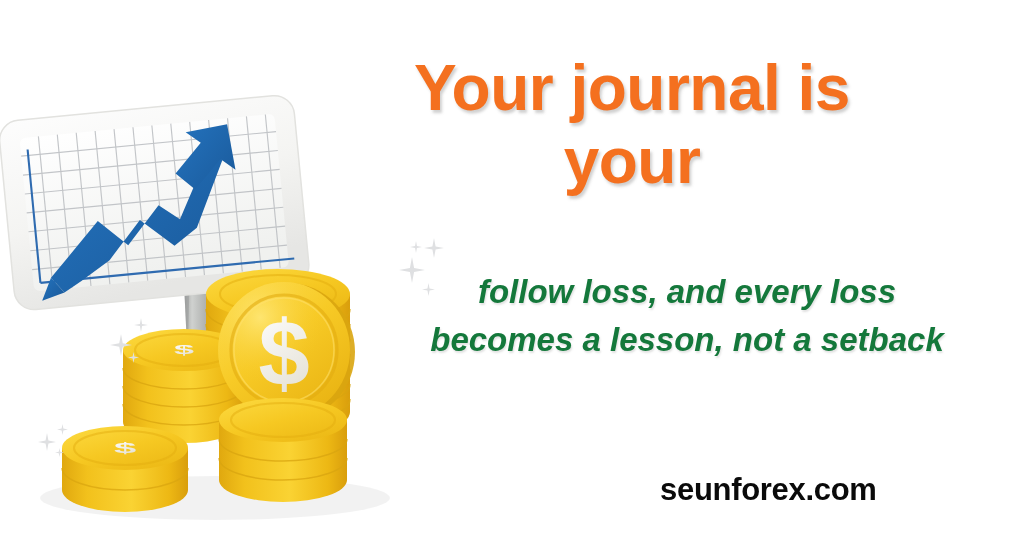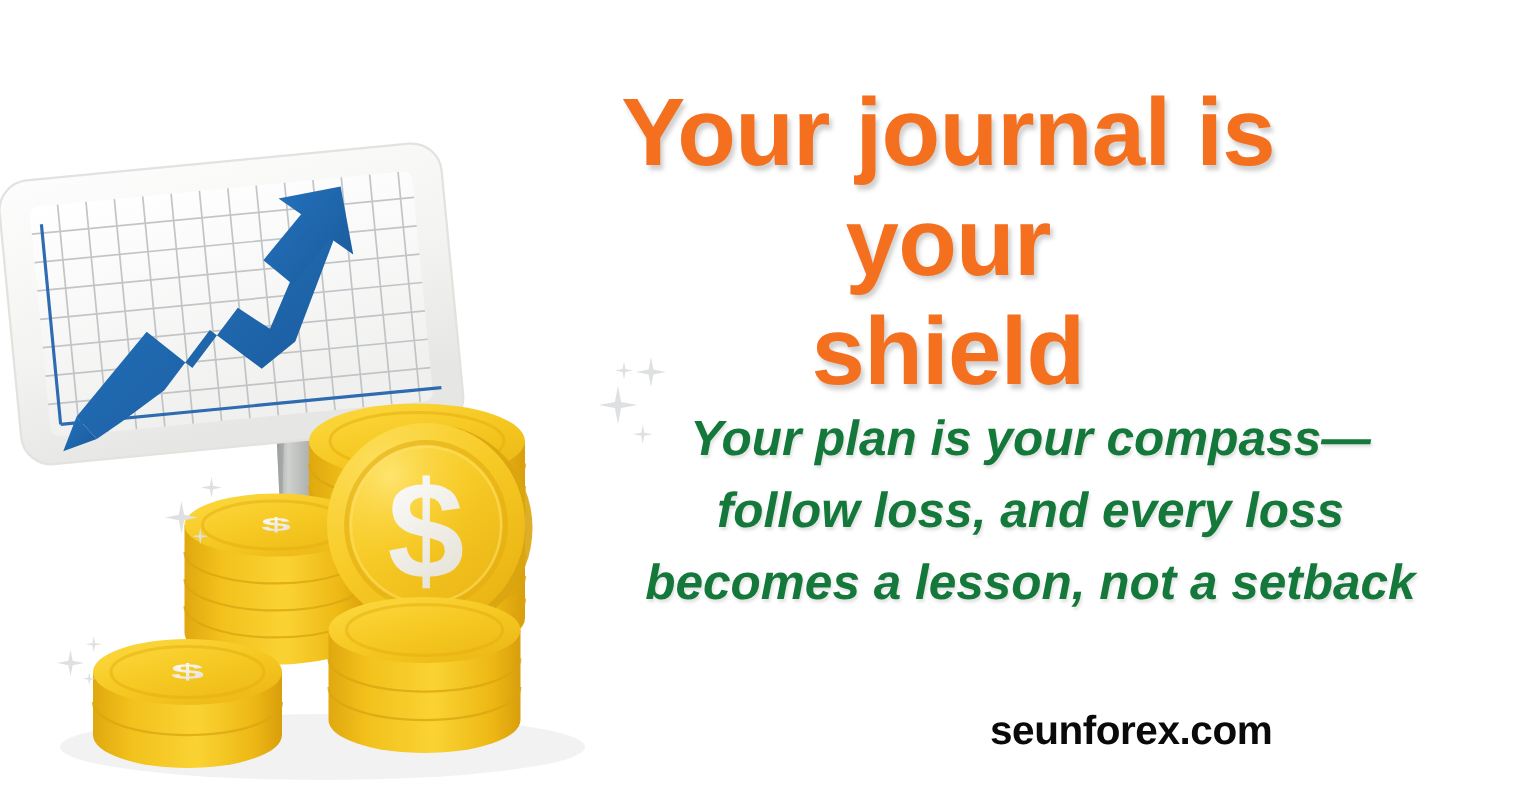--- a/index.html
+++ b/index.html
@@ -48,21 +48,21 @@
     color: #14783B;
     text-shadow: 1px 2px 2px rgba(150,150,150,0.28);
   }
 
   .sitename {
     position: absolute;
     left: 660px;
     top: 472px;
     font-family: "Liberation Sans", sans-serif;
     font-weight: bold;
-    font-size: 27px;
+    font-size: 31px;
     letter-spacing: -0.3px;
     color: #0a0a0a;
   }
 
   
   #illustration {
     position: absolute;
     left: 0;
     top: 0;
     width: 420px;
@@ -258,24 +258,22 @@
 
   <div class="sparkles" style="left:0;top:0;">
     <div class="sp" style="left:399px;top:257px;width:26px;height:26px;"></div>
     <div class="sp" style="left:424px;top:238px;width:20px;height:20px;"></div>
     <div class="sp" style="left:410px;top:241px;width:12px;height:12px;"></div>
     <div class="sp" style="left:422px;top:283px;width:13px;height:13px;"></div>
   </div>
 
   <div class="headline">
     <div>Your journal is your</div>
-    <div>shield</div>
   </div>
 
   <div class="subtext">
-    <div>Your plan is your compass—</div>
     <div>follow loss, and every loss</div>
     <div>becomes a lesson, not a setback</div>
   </div>
 
   <div class="sitename">seunforex.com</div>
 
 </div>
 
 </body></html>

